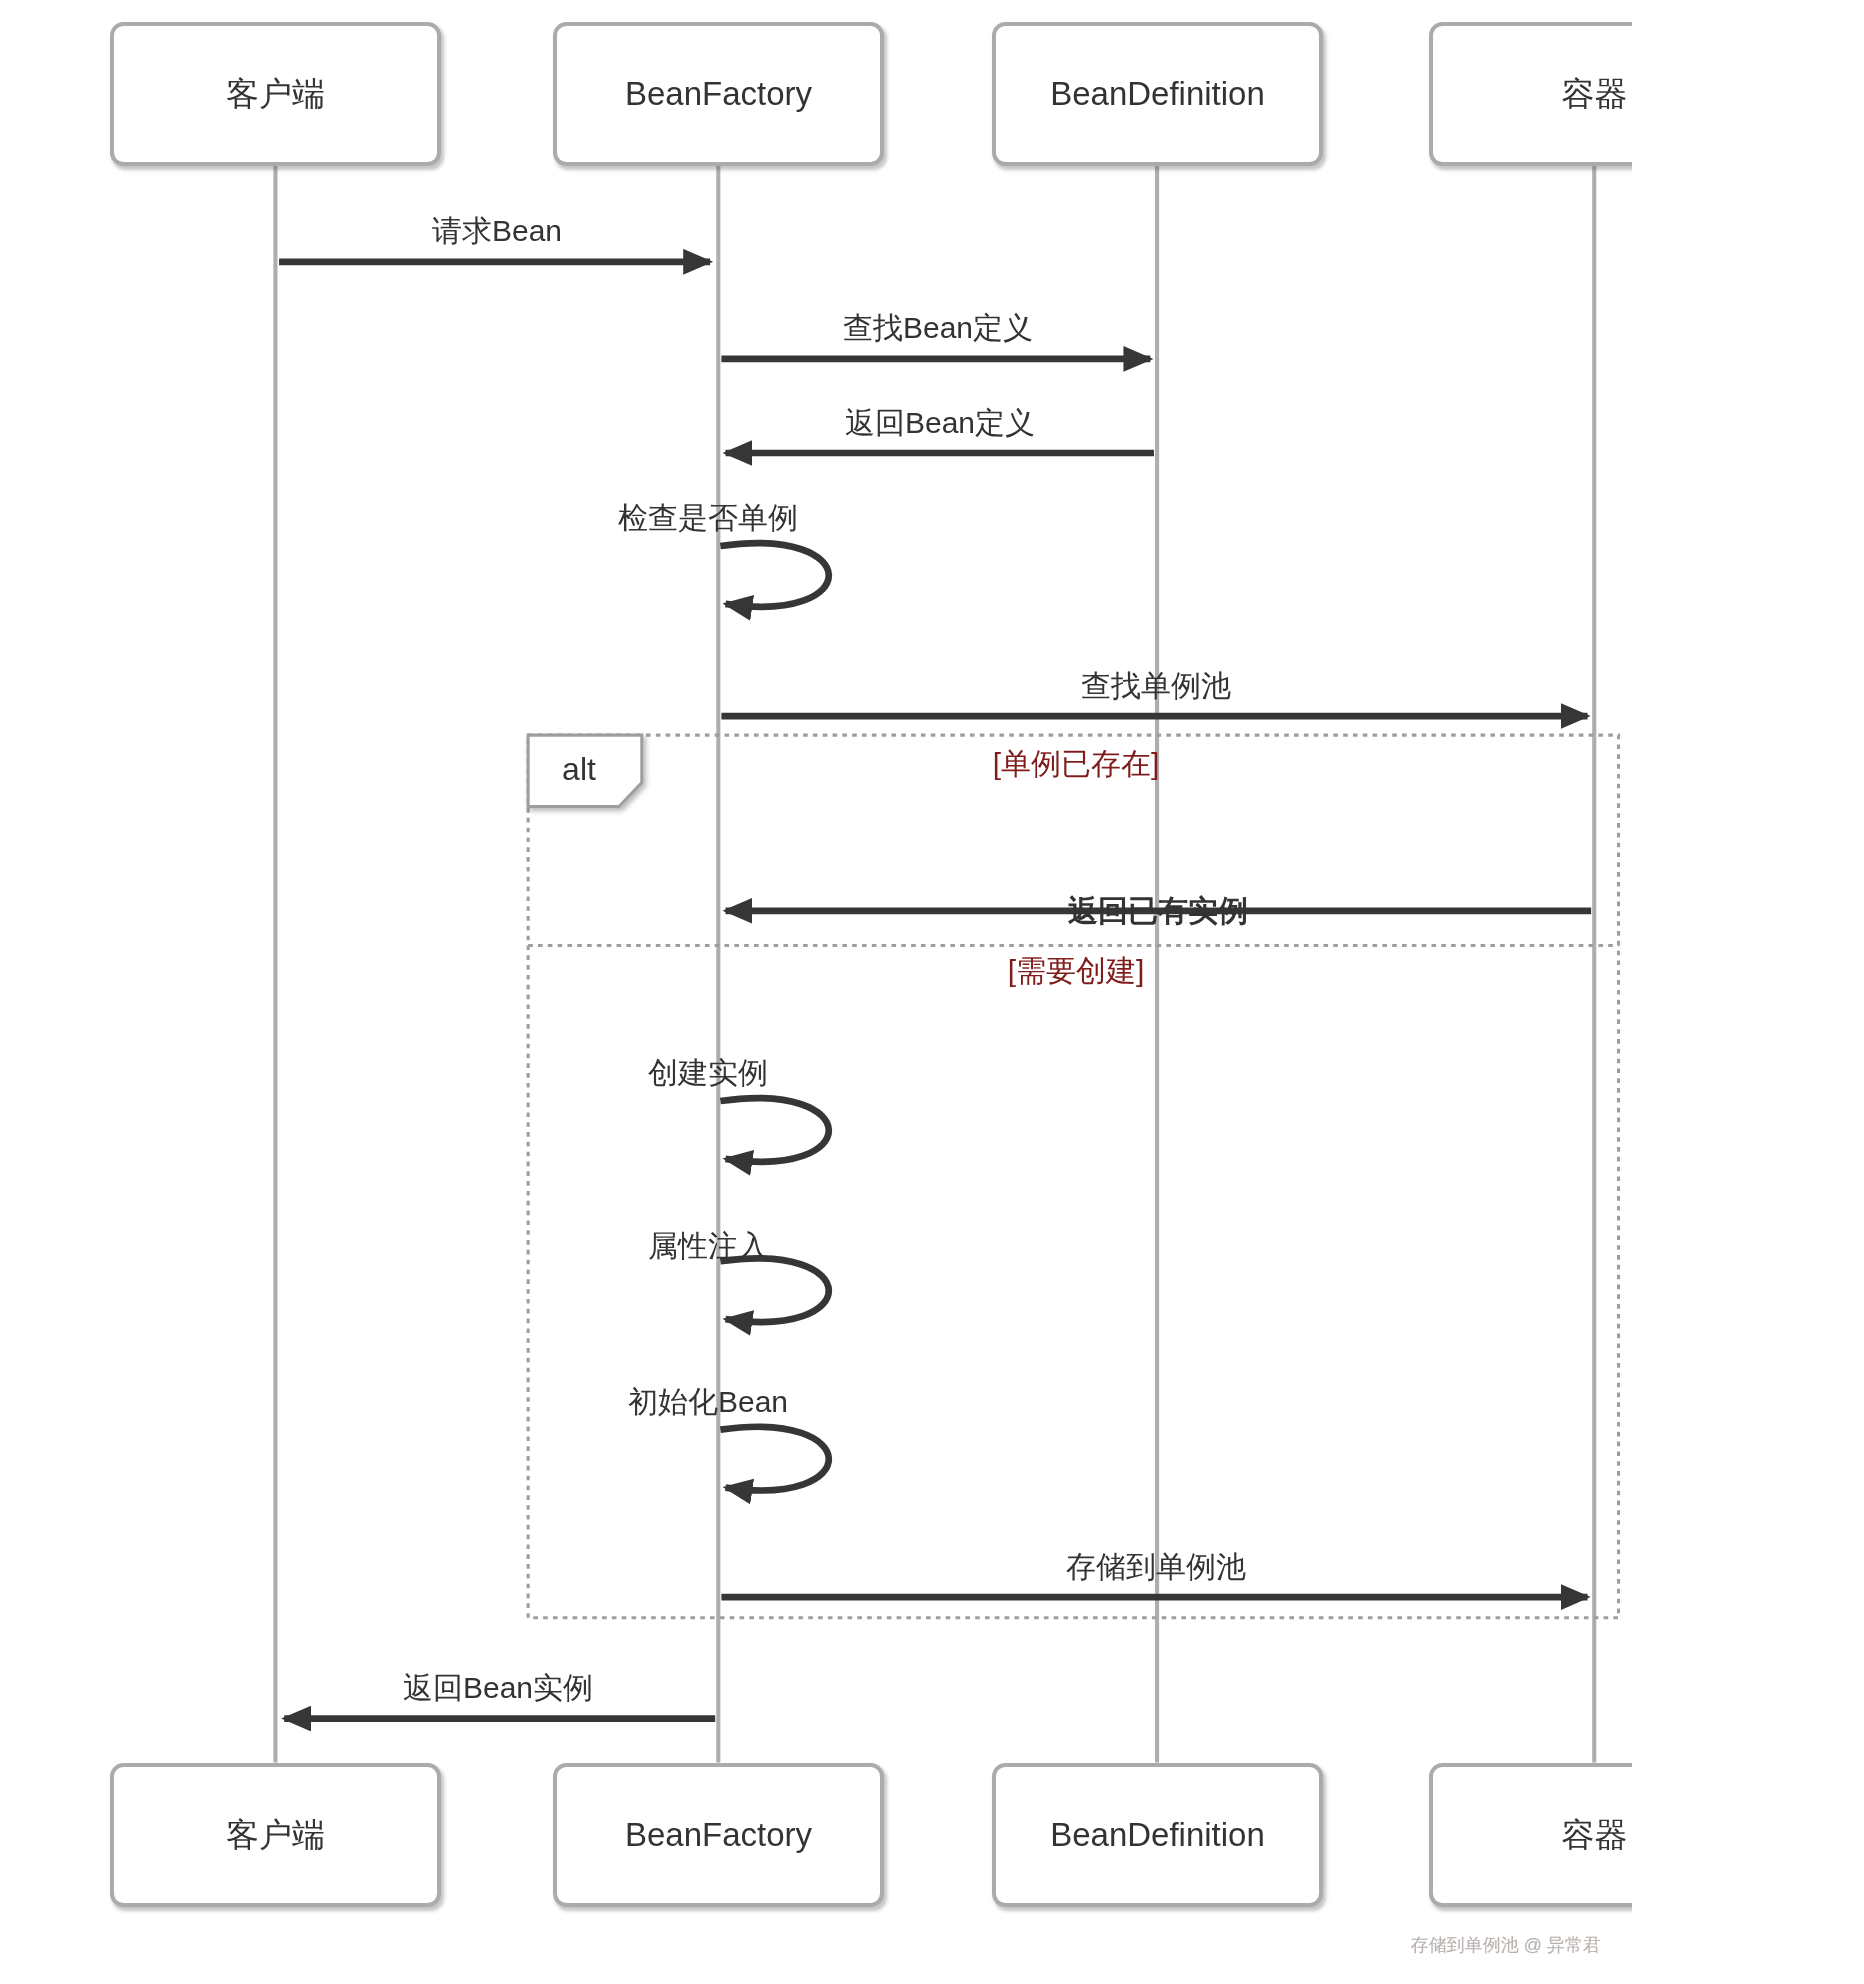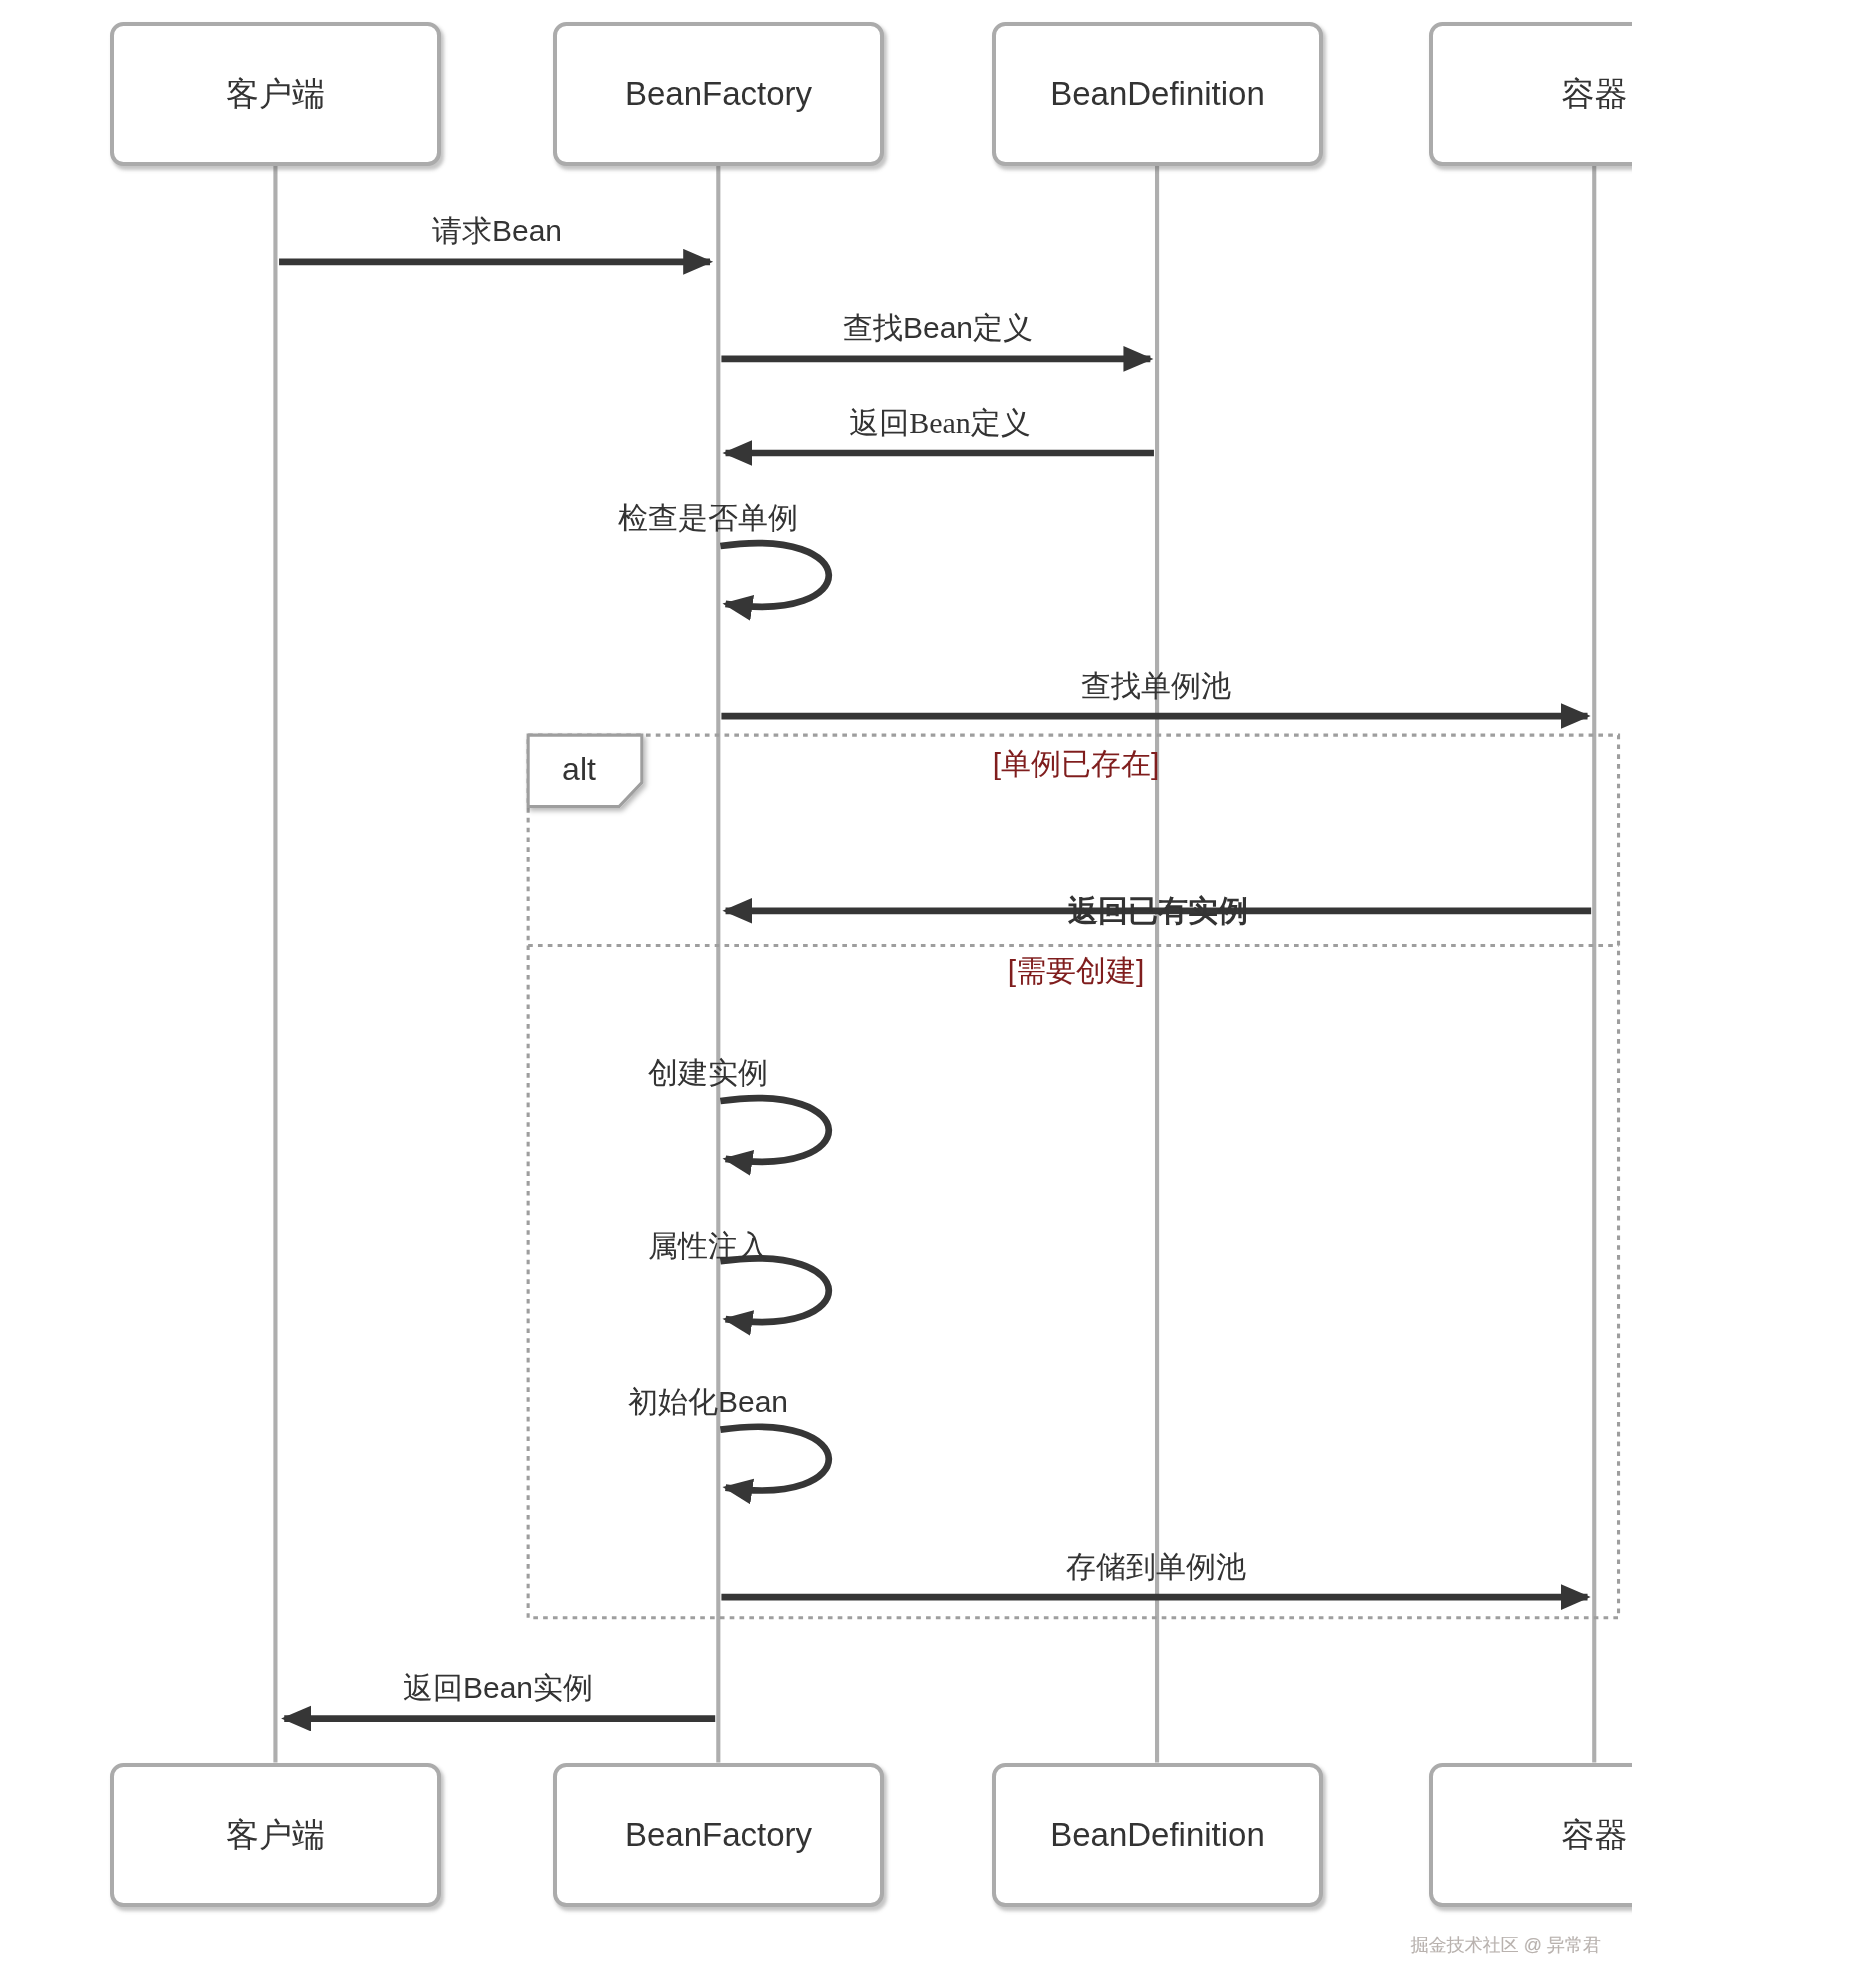--- a/index.html
+++ b/index.html
@@ -124,30 +124,30 @@
   </div>
   <div class="actor" style="left:992px; top:1763px;">
     <span>BeanDefinition</span>
   </div>
   <div class="actor" style="left:1429px; top:1763px;">
     <span>容器</span>
   </div>
 
   <div class="msg-label" style="left:497px; top:252px;">请求Bean</div>
   <div class="msg-label" style="left:938px; top:349px;text-align:center;">查找Bean定义</div>
-  <div class="msg-label" style="left:940px; top:444px;font-family:Liberation Serif, serif;">返回Bean定义</div>
+  <div class="msg-label" style="left:940px; top:444px;">返回Bean定义</div>
   <div class="msg-label" style="left:708px; top:539px;">检查是否单例</div>
   <div class="msg-label" style="left:1156px; top:707px;">查找单例池</div>
   <div class="msg-label" style="left:1158px; top:932px;font-weight:bold;">返回已有实例</div>
   <div class="msg-label" style="left:708px; top:1094px;">创建实例</div>
   <div class="msg-label" style="left:708px; top:1254px;margin-top:13px;">属性注入</div>
   <div class="msg-label" style="left:708px; top:1423px;">初始化Bean</div>
   <div class="msg-label" style="left:1156px; top:1588px;">存储到单例池</div>
   <div class="msg-label" style="left:498px; top:1709px;">返回Bean实例</div>
 
   <div class="alt-keyword" style="left:579px; top:788px;">alt</div>
   <div class="guard-label" style="left:1076px; top:785px;">[单例已存在]</div>
   <div class="guard-label" style="left:1076px; top:992px;">[需要创建]</div>
 
-  <div class="watermark">掘金技术社区 @ 异常君</div>
+  <div class="watermark">存储到单例池 @ 异常君</div>
 
 </div>
 
 
 </body></html>

